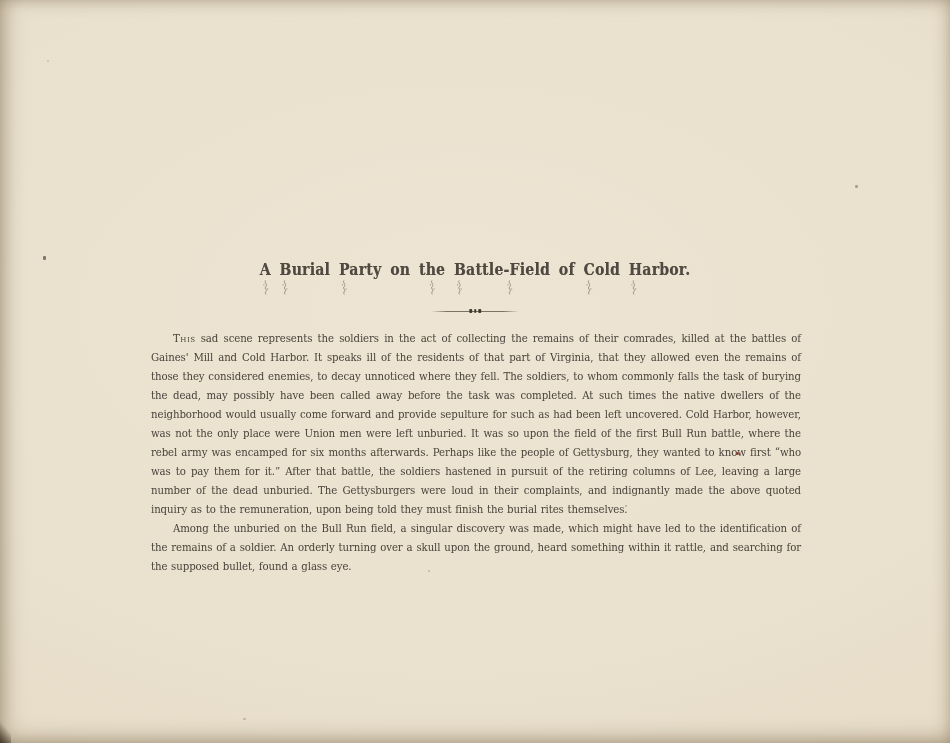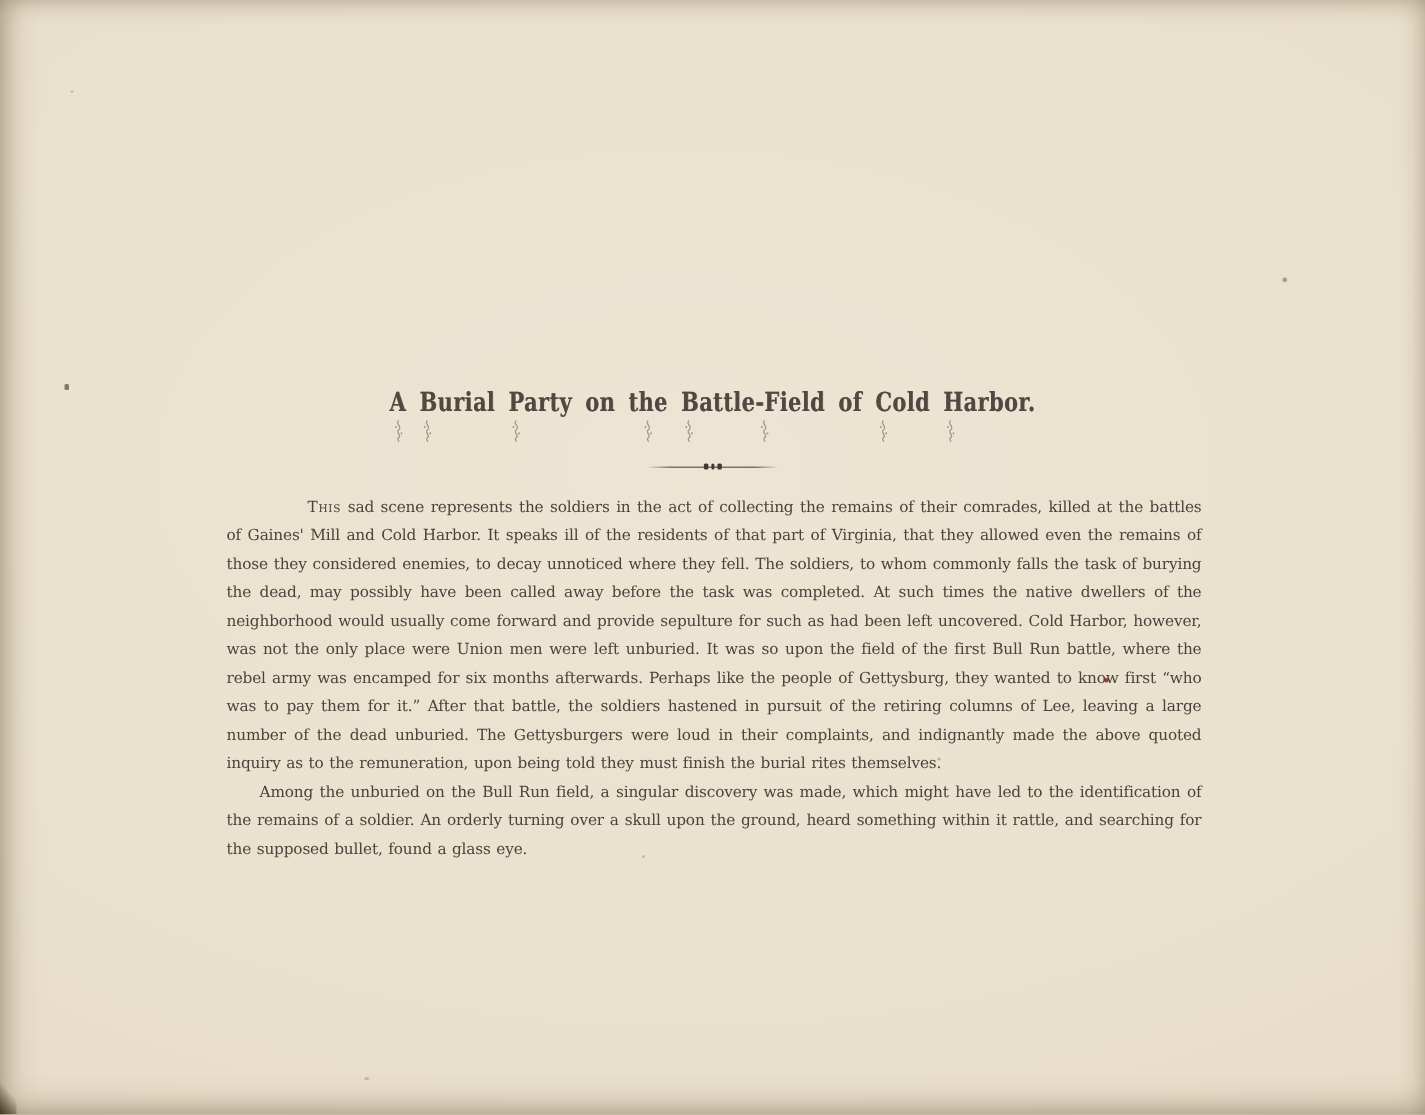--- a/index.html
+++ b/index.html
@@ -81,21 +81,21 @@
     width: 650px;
     font-family: "DejaVu Serif", serif;
     font-size: 10.2px;
     line-height: 19px;
     letter-spacing: -0.1px;
     word-spacing: 0.6px;
     color: #49433b;
     text-align: justify;
   }
   .text-block p { margin: 0; text-indent: 22px; }
-  .lead { font-variant: small-caps; letter-spacing: 0.5px; margin-left: 32px; }
+  .lead { font-variant: small-caps; letter-spacing: 0.5px; }
 
   
   .speck { position: absolute; border-radius: 50%; }
   .speck-1 { left: 43px;  top: 256px; width: 3px;   height: 4px;   background: #6f6557; opacity: 0.85; border-radius: 1px; }
   .speck-2 { left: 855px; top: 185px; width: 2.5px; height: 2.5px; background: #8d8170; opacity: 0.7; }
   .speck-3 { left: 736px; top: 452px; width: 3px;   height: 3px;   background: #8e3526; opacity: 0.95; }
   .speck-4 { left: 625px; top: 505px; width: 2px;   height: 2px;   background: #9a8d79; opacity: 0.65; }
   .speck-5 { left: 428px; top: 570px; width: 2px;   height: 2px;   background: #9a8d79; opacity: 0.5; }
   .speck-6 { left: 243px; top: 718px; width: 2.5px; height: 2px;   background: #a79a83; opacity: 0.6; }
   .speck-7 { left: 47px;  top: 60px;  width: 2px;   height: 2px;   background: #a89b84; opacity: 0.5; }

